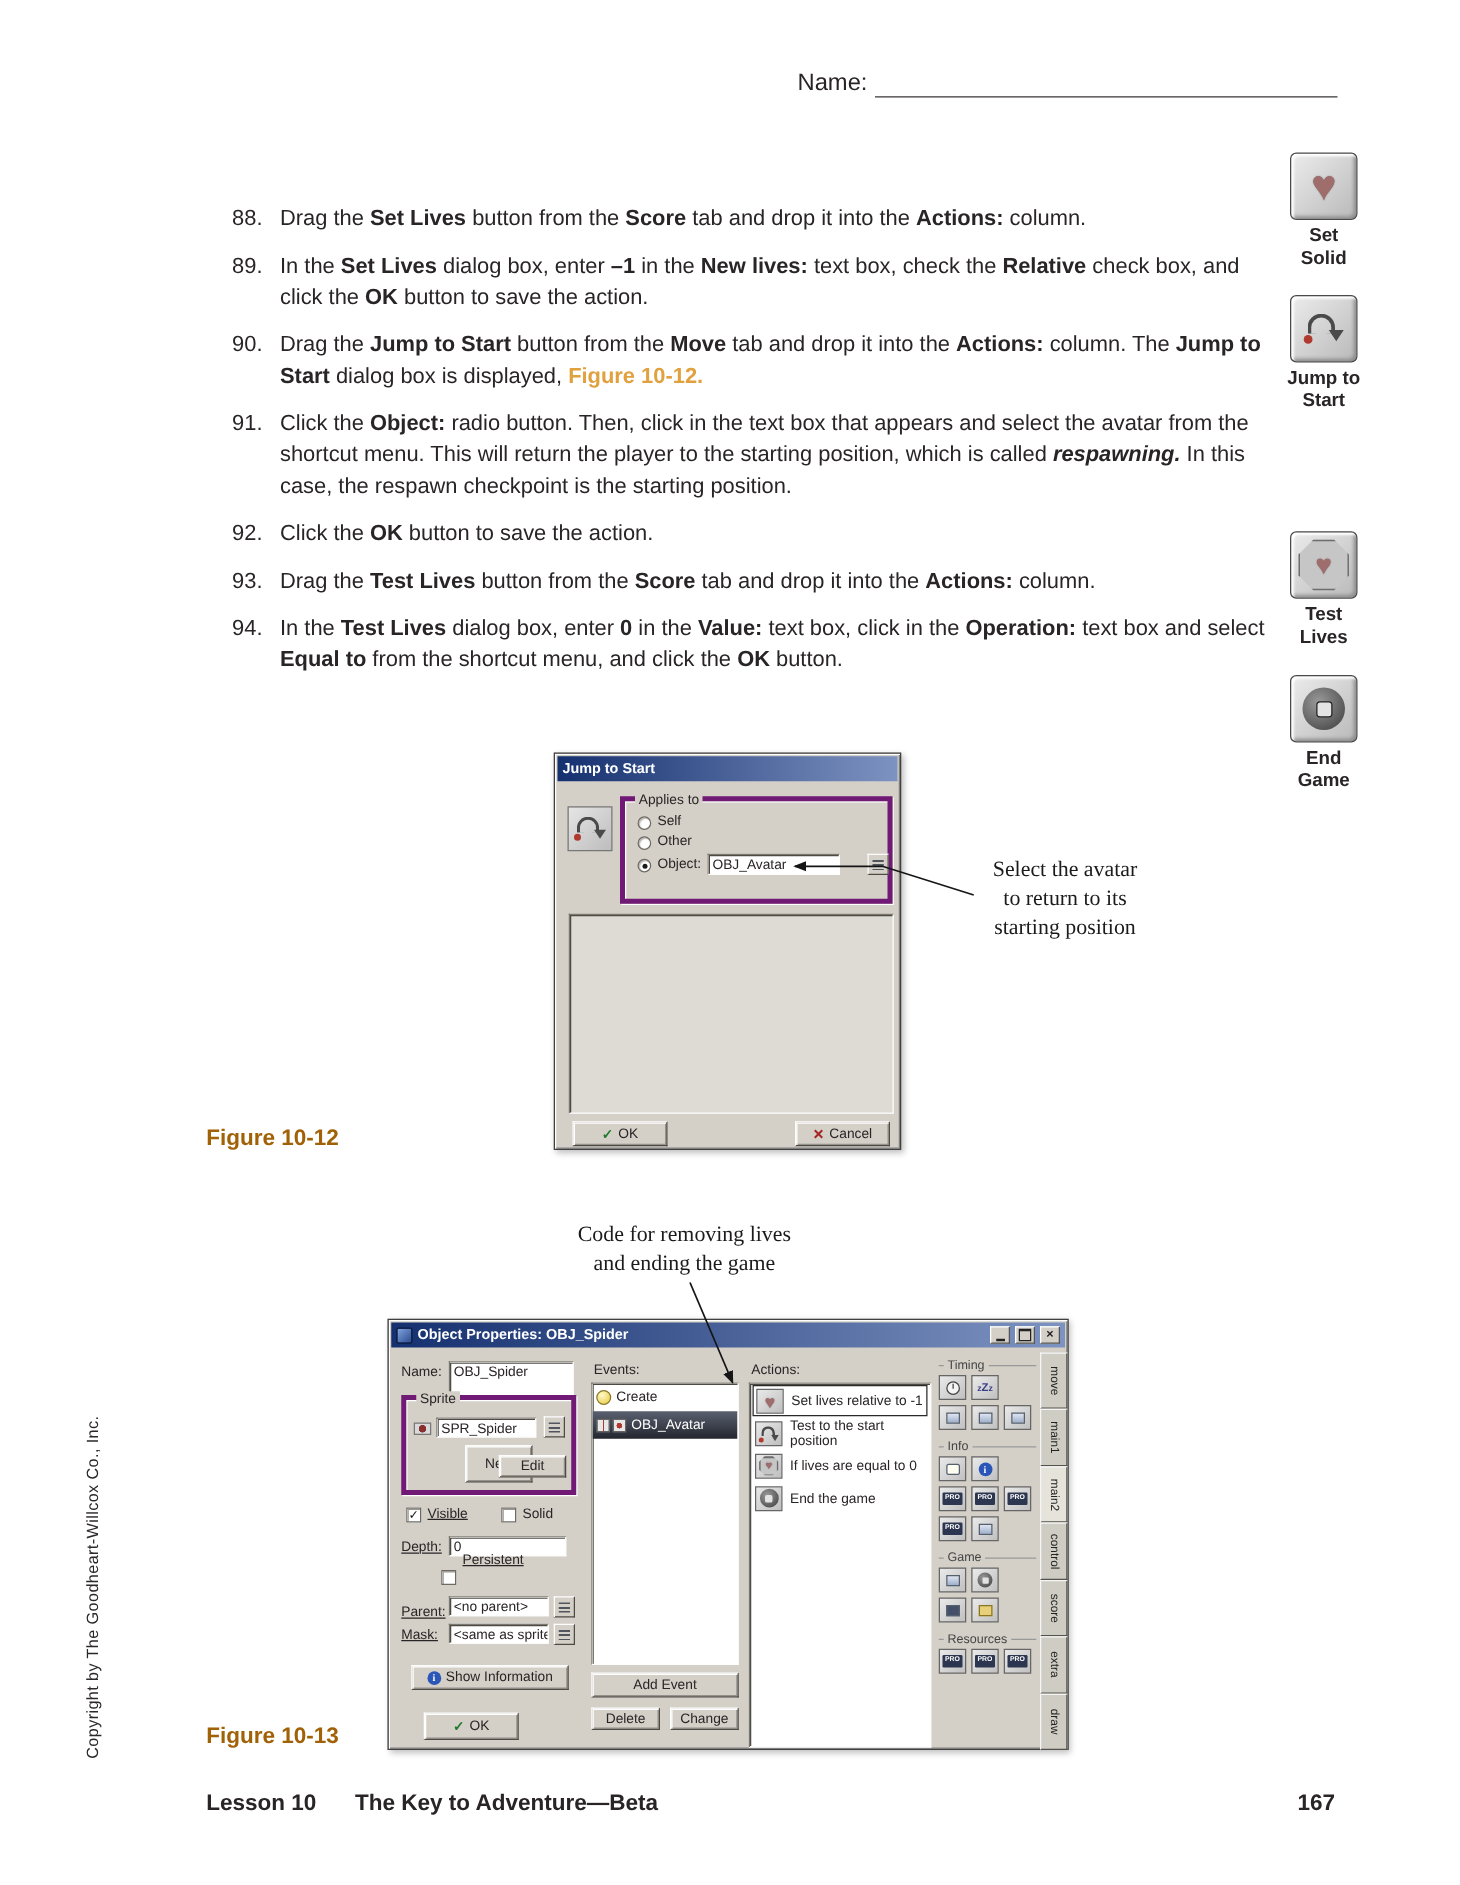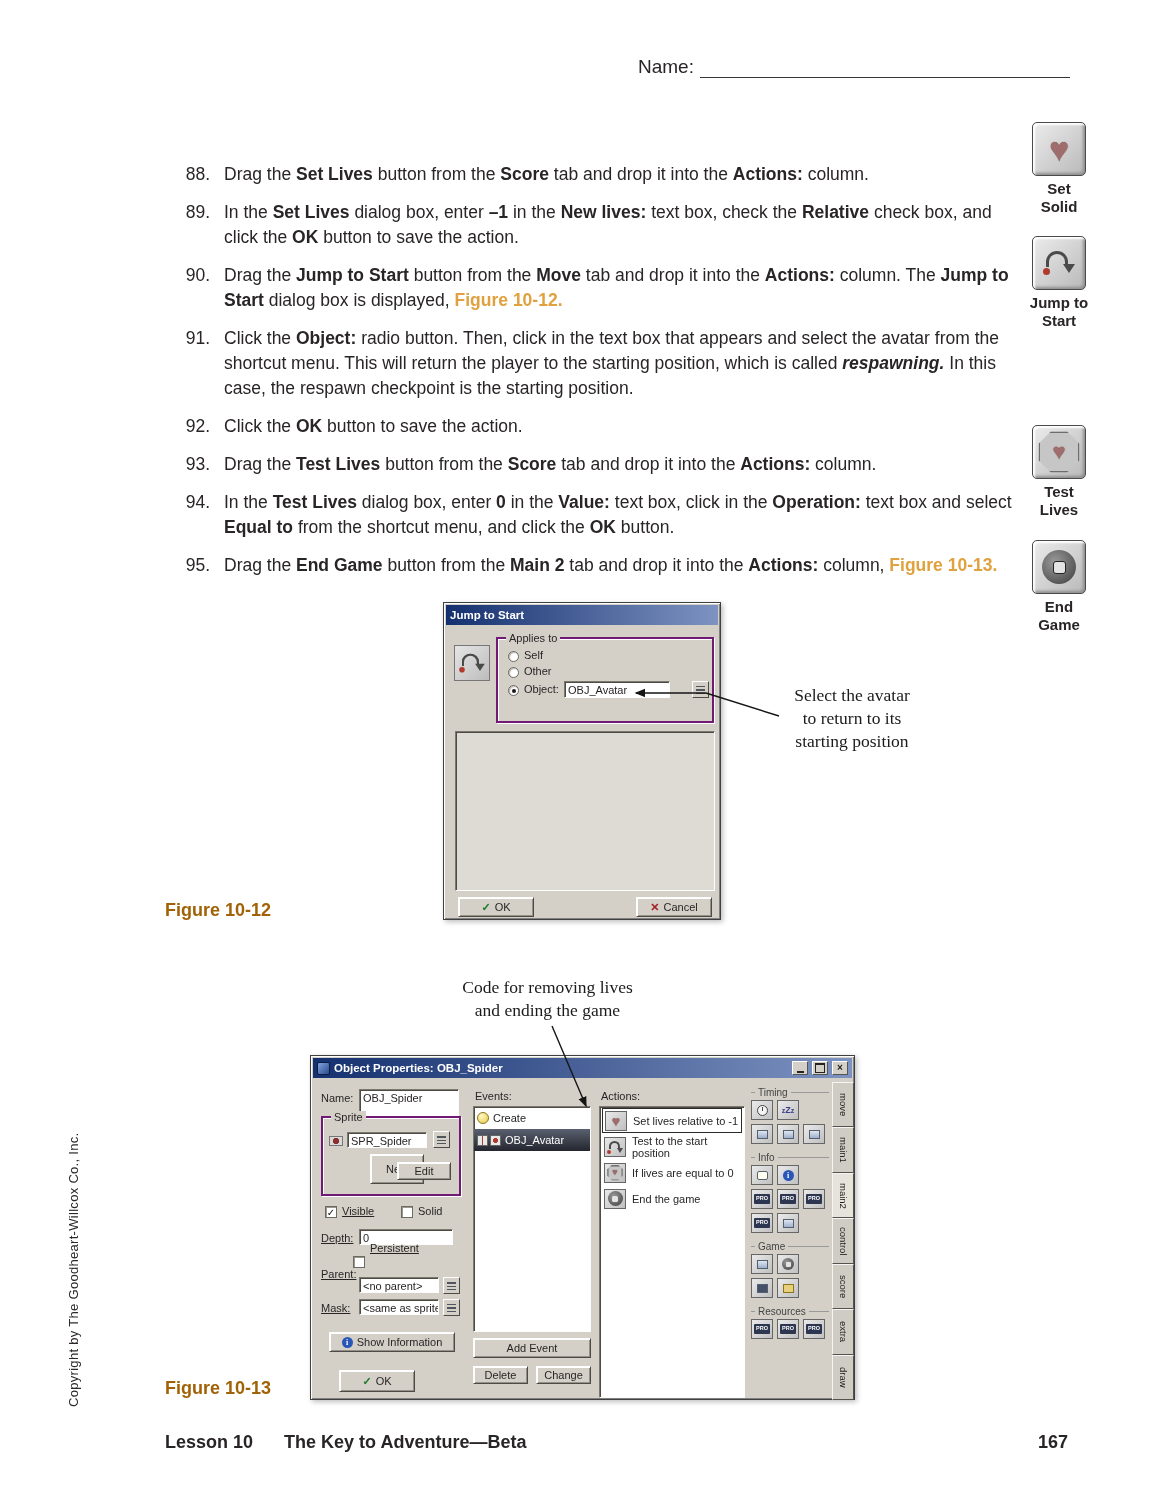--- a/index.html
+++ b/index.html
@@ -53,21 +53,21 @@
   .tb-spacer { flex:1; }
   .tb-btn { width:16px; height:14px; background:#d4d0c8; border:1px solid; border-color:#fff #555 #555 #fff; display:flex; align-items:center; justify-content:center; font-size:10px; line-height:1; color:#222; font-weight:bold; }
   .tb-min::after { content:""; width:7px; height:2px; background:#222; margin-top:7px; }
   .tb-max::after { content:""; width:8px; height:7px; border:1.5px solid #222; border-top-width:2.5px; }
   .win-body { position:relative; margin:0 2px 2px 2px; height:calc(100% - 24px); }
 
   .sunken { background:#fff; border:1px solid; border-color:#7b786f #fdfdfd #fdfdfd #7b786f; box-shadow:inset 1px 1px 0 #4e4b45; }
   .field { position:absolute; font-size:11px; padding:1px 3px; line-height:14px; white-space:nowrap; overflow:hidden; }
   .btn { position:absolute; background:#d4d0c8; border:1px solid; border-color:#fdfdfd #4e4b45 #4e4b45 #fdfdfd; box-shadow:inset 1px 1px 0 #fff, inset -1px -1px 0 #94908a; font-size:11px; display:flex; align-items:center; justify-content:center; gap:4px; cursor:default; }
   .lbl { position:absolute; font-size:11px; white-space:nowrap; }
-  .groupbox { position:absolute; border:2px solid #701a75; box-shadow:inset 1px 1px 0 #fff, 1px 1px 0 #fff; }
+  .groupbox { position:absolute; border:4px solid #701a75; box-shadow:inset 1px 1px 0 #fff, 1px 1px 0 #fff; }
   .groupbox .legend { position:absolute; top:-7px; left:8px; background:#d4d0c8; padding:0 3px; font-size:11px; }
   .radio { position:absolute; width:11px; height:11px; border-radius:50%; background:#fff; border:1px solid #6d6a64; box-shadow:inset 1px 1px 1px #b9b6b0; }
   .radio.sel::after { content:""; position:absolute; left:2.5px; top:2.5px; width:4px; height:4px; border-radius:50%; background:#1a1a1a; }
   .checkbox { position:absolute; width:12px; height:12px; background:#fff; border:1px solid #6d6a64; box-shadow:inset 1px 1px 0 #9a978f; font-size:10px; line-height:11px; text-align:center; color:#111; }
   .menu-btn { position:absolute; width:17px; height:17px; background:#d4d0c8; border:1px solid; border-color:#fdfdfd #4e4b45 #4e4b45 #fdfdfd; display:flex; align-items:center; justify-content:center; }
   .menu-btn .lines { width:9px; height:8px; background:repeating-linear-gradient(#50555e 0 1.5px, transparent 1.5px 3.5px); }
   .chk-green { color:#1f7a2d; font-weight:bold; }
   .x-red { color:#a32424; font-weight:bold; }
 
   
@@ -146,24 +146,20 @@
       <span class="ibody"><span>Click the </span><span class="b">OK</span><span> button to save the action.</span></span>
     </div>
     <div class="instr">
       <span class="inum">93.</span>
       <span class="ibody"><span>Drag the </span><span class="b">Test Lives</span><span> button from the </span><span class="b">Score</span><span> tab and drop it into the </span><span class="b">Actions:</span><span> column.</span></span>
     </div>
     <div class="instr">
       <span class="inum">94.</span>
       <span class="ibody"><span>In the </span><span class="b">Test Lives</span><span> dialog box, enter </span><span class="b">0</span><span> in the </span><span class="b">Value:</span><span> text box, click in the </span><span class="b">Operation:</span><span> text box and select </span><span class="b">Equal to</span><span> from the shortcut menu, and click the </span><span class="b">OK</span><span> button.</span></span>
     </div>
-    <div class="instr">
-      <span class="inum">95.</span>
-      <span class="ibody"><span>Drag the </span><span class="b">End Game</span><span> button from the </span><span class="b">Main 2</span><span> tab and drop it into the </span><span class="b">Actions:</span><span> column, </span><span class="figref">Figure 10-13.</span></span>
-    </div>
   </div>
 
 <div class="side-block" style="top:122px;">
   <div class="side-icon">
       <span class="glyph-heart heart-lg">♥</span>
     </div>
   <div class="side-label">Set
 Solid</div>
 </div>
 <div class="side-block" style="top:236px;">
@@ -274,21 +270,21 @@
     <span class="lbl" style="left:29px; top:125px; text-decoration:underline; text-decoration-thickness:.5px;">Visible</span>
     <span class="checkbox" style="left:88px; top:126px;"></span>
     <span class="lbl" style="left:105px; top:125px;">Solid</span>
 
     <span class="lbl" style="left:8px; top:152px; text-decoration:underline; text-decoration-thickness:.5px;">Depth:</span>
     <span class="field sunken" style="left:46px; top:149px; width:94px; height:16px;">0</span>
 
     <span class="checkbox" style="left:40px; top:176px;"></span>
     <span class="lbl" style="left:57px; top:162px; text-decoration:underline; text-decoration-thickness:.5px;">Persistent</span>
 
-    <span class="lbl" style="left:8px; top:188px; text-decoration:underline; text-decoration-thickness:.5px;">Parent:</span>
+    <span class="lbl" style="left:8px; top:204px; text-decoration:underline; text-decoration-thickness:.5px;">Parent:</span>
     <span class="field sunken" style="left:46px; top:197px; width:80px; height:16px;">&lt;no parent&gt;</span>
     <span class="menu-btn" style="left:130px; top:197px;">
         <span class="lines"></span>
       </span>
 
     <span class="lbl" style="left:8px; top:222px; text-decoration:underline; text-decoration-thickness:.5px;">Mask:</span>
     <span class="field sunken" style="left:46px; top:219px; width:80px; height:16px;">&lt;same as sprite&gt;</span>
     <span class="menu-btn" style="left:130px; top:219px;">
         <span class="lines"></span>
       </span>

